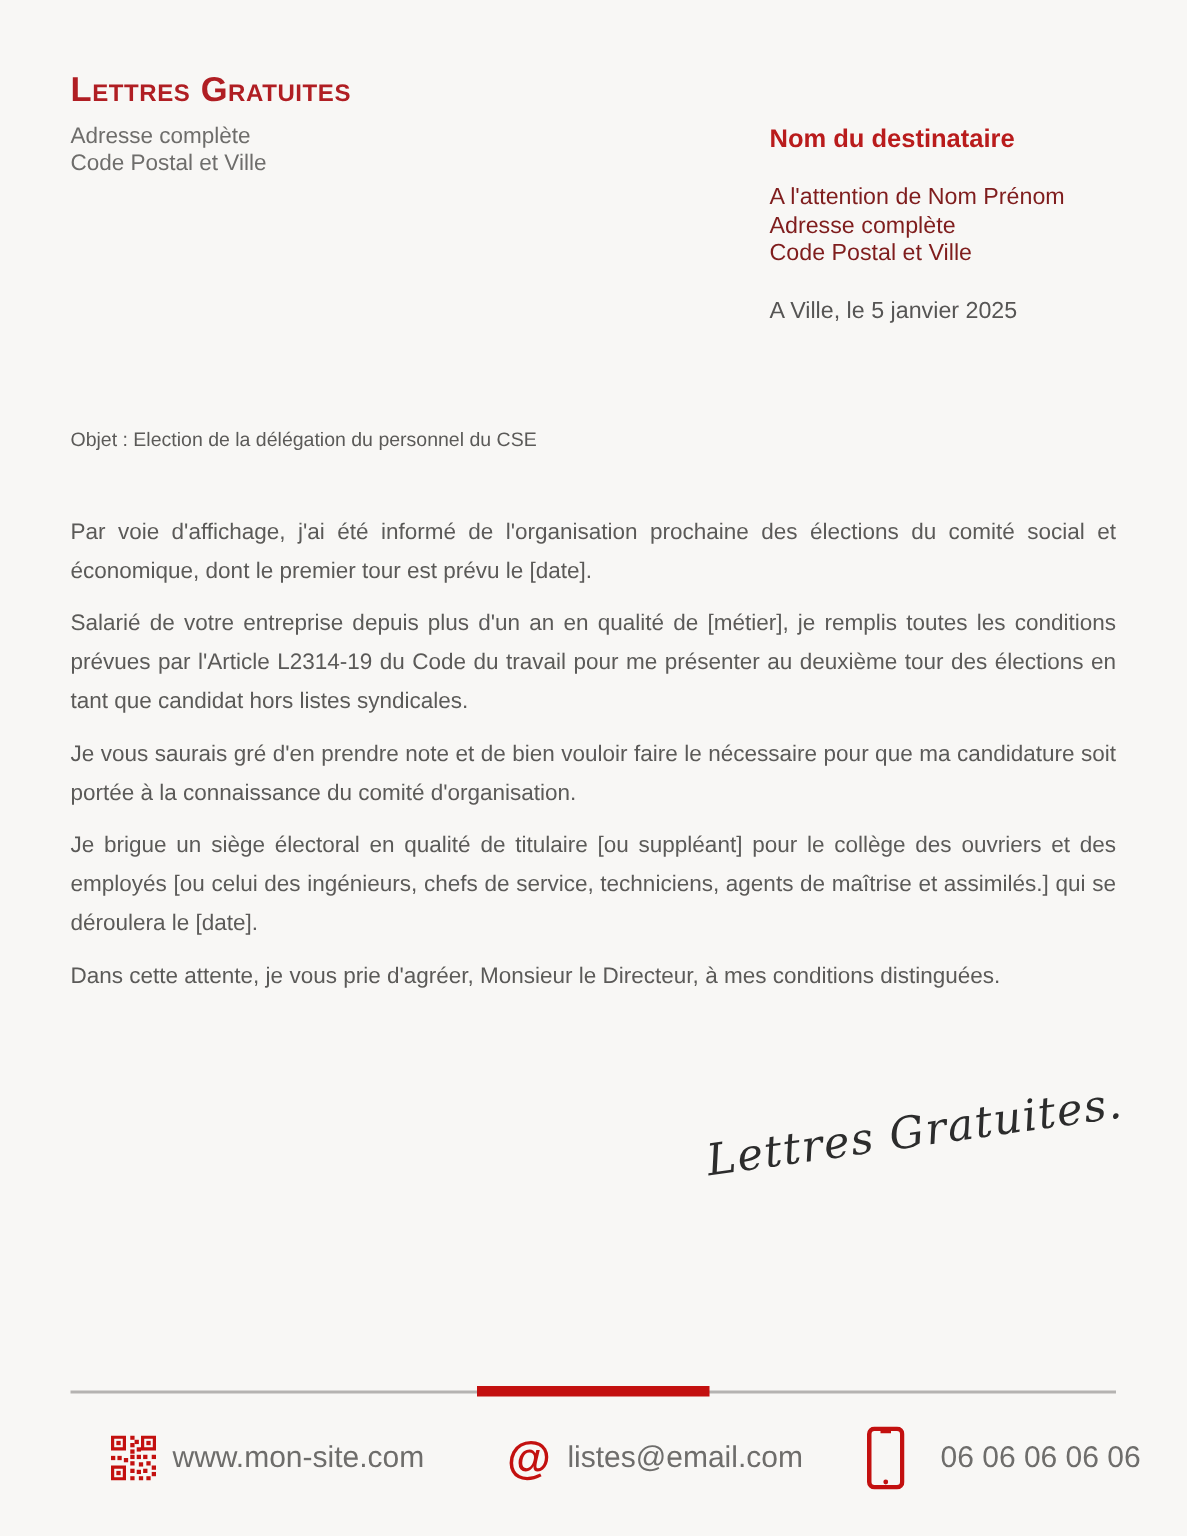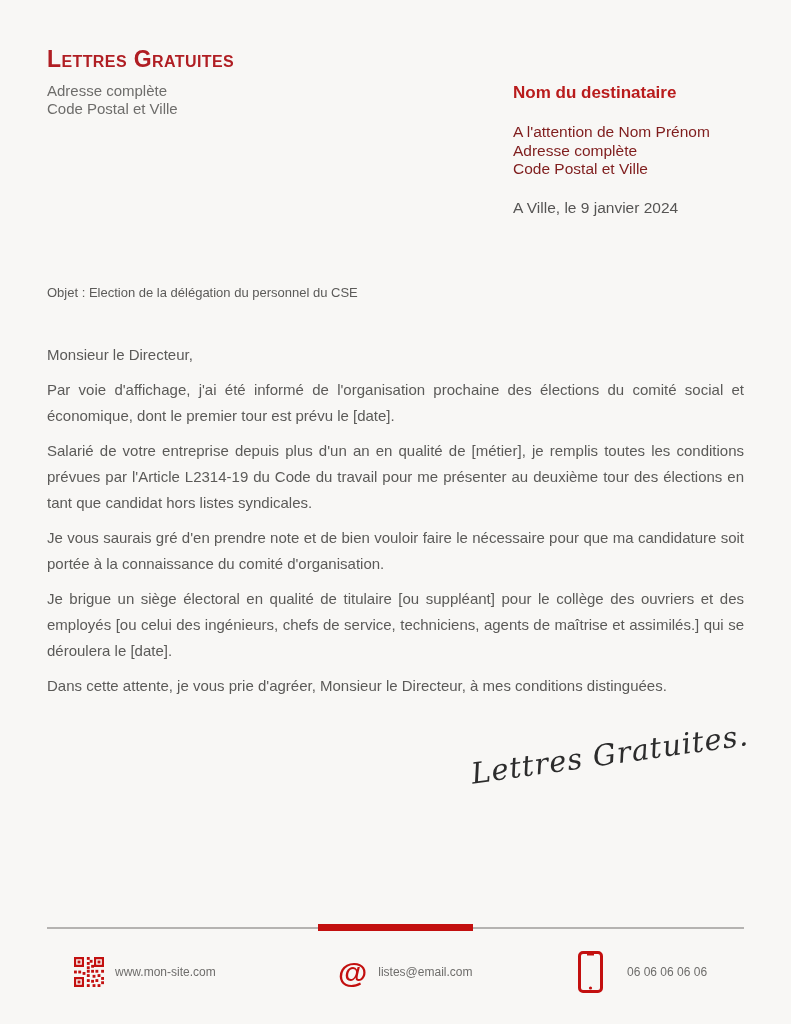--- a/index.html
+++ b/index.html
@@ -69,21 +69,21 @@
     background: #b5b3b1;
   }
   .footer-accent-bar {
     position: absolute; left: 318px; top: 924px; width: 155px; height: 7px;
     background: #c3100f;
   }
   .footer-item {
     position: absolute; top: 948px; height: 48px;
     display: flex; align-items: center; gap: 11px;
   }
-  .footer-item .label { font-size: 12px; color: #6e6d6b; }
+  .footer-item .label { font-size: 20px; color: #6e6d6b; }
   .fi-website { left: 74px; }
   .fi-email   { left: 338px; }
   .fi-phone   { left: 578px; gap: 24px; }
   .at-glyph {
     font-size: 30px; font-weight: 700; color: #c3100f;
     line-height: 1; transform: translateY(1px);
   }
   .icon-box { display: inline-flex; align-items: center; justify-content: center; }
 </style>
 </head>
@@ -98,26 +98,25 @@
   </div>
 
   <div class="recipient">
     <p class="recipient-name">Nom du destinataire</p>
     <div class="recipient-lines">
       <div>A l'attention de Nom Prénom</div>
       <div>Adresse complète</div>
       <div>Code Postal et Ville</div>
     </div>
   </div>
-  <div class="letter-date">A Ville, le 9 janvier 2024</div>
+  <div class="letter-date">A Ville, le 5 janvier 2025</div>
 
   <div class="subject">Objet : Election de la délégation du personnel du CSE</div>
 
   <div class="body-text">
-    <p class="salutation">Monsieur le Directeur,</p>
     <p>Par voie d'affichage, j'ai été informé de l'organisation prochaine des élections du comité social et économique, dont le premier tour est prévu le [date].</p>
     <p>Salarié de votre entreprise depuis plus d'un an en qualité de [métier], je remplis toutes les conditions prévues par l'Article L2314-19 du Code du travail pour me présenter au deuxième tour des élections en tant que candidat hors listes syndicales.</p>
     <p>Je vous saurais gré d'en prendre note et de bien vouloir faire le nécessaire pour que ma candidature soit portée à la connaissance du comité d'organisation.</p>
     <p>Je brigue un siège électoral en qualité de titulaire [ou suppléant] pour le collège des ouvriers et des employés [ou celui des ingénieurs, chefs de service, techniciens, agents de maîtrise et assimilés.] qui se déroulera le [date].</p>
     <p class="last">Dans cette attente, je vous prie d'agréer, Monsieur le Directeur, à mes conditions distinguées.</p>
   </div>
 
   <div class="signature">Lettres Gratuites.</div>
 
   <div class="footer-divider"></div>

